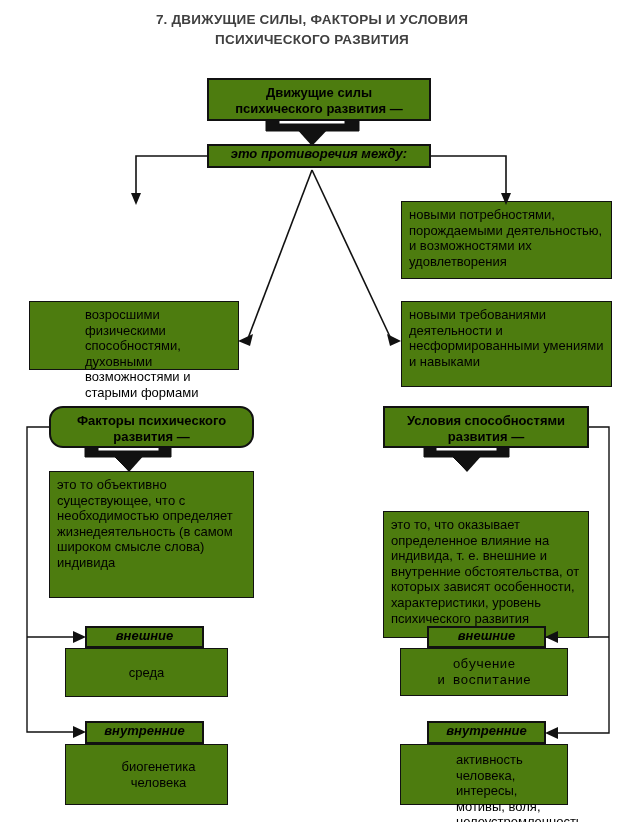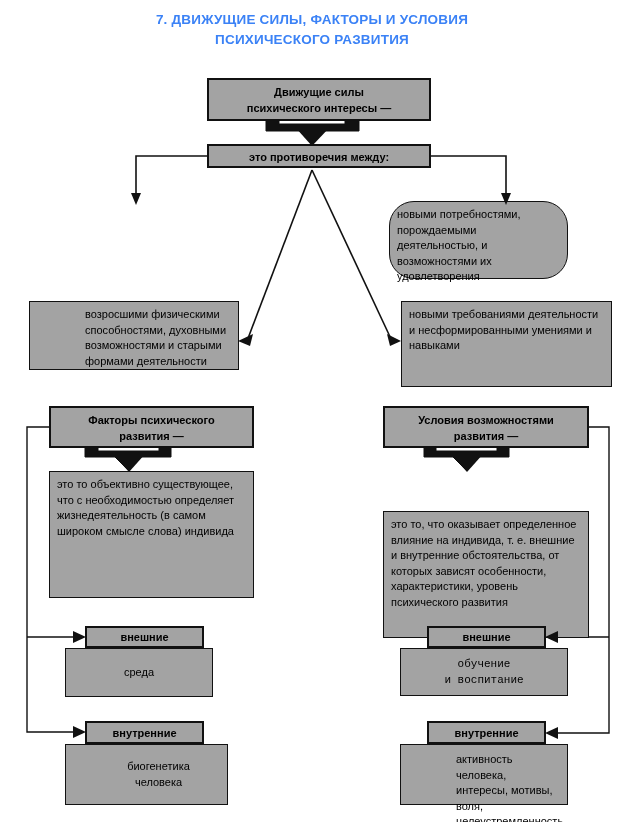--- a/index.html
+++ b/index.html
@@ -21,42 +21,43 @@
   .title {
     position: absolute;
     left: 0;
     top: 10px;
     width: 624px;
     text-align: center;
     font-size: 13.5px;
     font-weight: bold;
     letter-spacing: 0.2px;
     line-height: 20px;
-    color: #3b82f6;
+    color: #404040;
   }
   .box {
     position: absolute;
     box-sizing: border-box;
     border: 2px solid #111111;
-    background: #a3a3a3;
-    font-size: 11px;
+    background: #4d7c0f;
+    font-size: 13px;
     line-height: 15.6px;
     color: #000000;
     z-index: 5;
   }
   .box.thin { border-width: 1.3px; }
   .box-inner {
     padding: 5px 7px 4px 7px;
   }
   .center .box-inner { text-align: center; }
   .vcenter {
     display: flex;
-    align-items: flex-end;
+    align-items: flex-start;
     justify-content: center;
     height: 100%;
+    font-style: italic;
   }
   .bold { font-weight: bold; }
   svg.lines {
     position: absolute;
     left: 0;
     top: 0;
     width: 624px;
     height: 822px;
     z-index: 1;
   }
@@ -111,81 +112,81 @@
     <polygon points="86,637 73,631 73,643" fill="#111"></polygon>
     <polygon points="86,732 73,726 73,738" fill="#111"></polygon>
 
     <polygon points="545,637 558,631 558,643" fill="#111"></polygon>
     <polygon points="545,733 558,727 558,739" fill="#111"></polygon>
   </svg>
 
   <div class="box center" style="left:207px; top:78px; width:224px; height:43px;">
     <div class="box-inner bold" style="padding-top:5px;">
       <div>Движущие силы</div>
-      <div>психического интересы —</div>
+      <div>психического развития —</div>
     </div>
   </div>
 
   <div class="box center" style="left:207px; top:144px; width:224px; height:24px;">
     <div class="vcenter">
       <span class="bold">это противоречия между:</span>
     </div>
   </div>
 
 
-  <div class="box thin" style="left:389px; top:201px; width:179px; height:78px;border-radius:25px;">
+  <div class="box thin" style="left:401px; top:201px; width:211px; height:78px;">
     <div class="box-inner">новыми потребностями, порождаемыми деятельностью, и возможностями их удовлетворения</div>
   </div>
 
   <div class="box thin" style="left:29px; top:301px; width:210px; height:69px;padding-left:48px;">
     <div class="box-inner">возросшими физическими способностями, духовными возможностями и старыми формами деятельности</div>
   </div>
 
   <div class="box thin" style="left:401px; top:301px; width:211px; height:86px;">
     <div class="box-inner">новыми требованиями деятельности и несформированными умениями и навыками</div>
   </div>
 
-  <div class="box center" style="left:49px; top:406px; width:205px; height:42px;">
+  <div class="box center" style="left:49px; top:406px; width:205px; height:42px;border-radius:14px;">
     <div class="box-inner bold" style="padding-top:5px;">
       <div>Факторы психического</div>
       <div>развития —</div>
     </div>
   </div>
 
   <div class="box thin" style="left:49px; top:471px; width:205px; height:127px;">
     <div class="box-inner">это то объективно существующее, что с необходимостью определяет жизнедеятельность (в самом широком смысле слова) индивида</div>
   </div>
 
   <div class="box center" style="left:85px; top:626px; width:119px; height:22px;">
     <div class="vcenter">
       <span class="bold">внешние</span>
     </div>
   </div>
-  <div class="box thin center" style="left:65px; top:648px; width:148px; height:49px; z-index:4;">
+  <div class="box thin center" style="left:65px; top:648px; width:163px; height:49px; z-index:4;">
     <div class="box-inner" style="padding-top:16px;">
       <div>среда</div>
       <div></div>
     </div>
   </div>
 
   <div class="box center" style="left:85px; top:721px; width:119px; height:23px;">
     <div class="vcenter">
       <span class="bold">внутренние</span>
     </div>
   </div>
   <div class="box thin center" style="left:65px; top:744px; width:163px; height:61px; z-index:4;padding-left:24px;">
     <div class="box-inner" style="padding-top:14px;">
       <div>биогенетика</div>
       <div>человека</div>
     </div>
   </div>
 
   <div class="box center" style="left:383px; top:406px; width:206px; height:42px;">
     <div class="box-inner bold" style="padding-top:5px;">
-      <div>Условия возможностями</div>
+      <div>Условия способностями</div>
       <div>развития —</div>
     </div>
   </div>
 
   <div class="box thin" style="left:383px; top:471px; width:206px; height:127px;margin-top:40px;">
     <div class="box-inner">это то, что оказывает определенное влияние на индивида, т. е. внешние и внутренние обстоятельства, от которых зависят особенности, характеристики, уровень психического развития</div>
   </div>
 
   <div class="box center" style="left:427px; top:626px; width:119px; height:22px;">
     <div class="vcenter">

